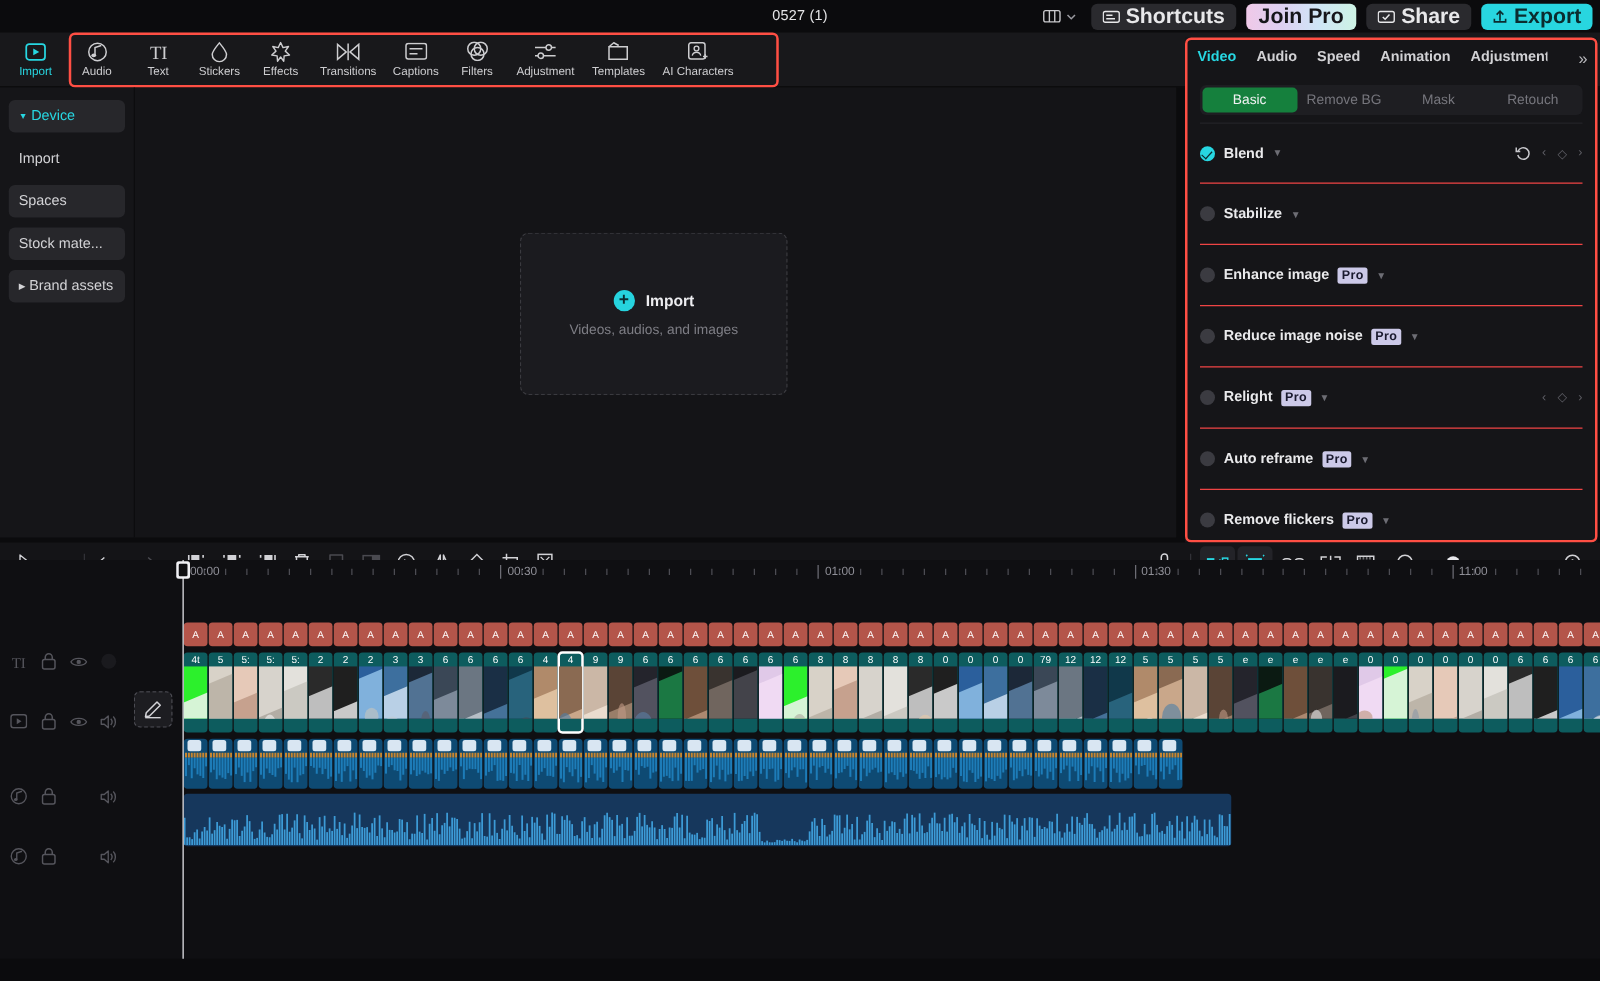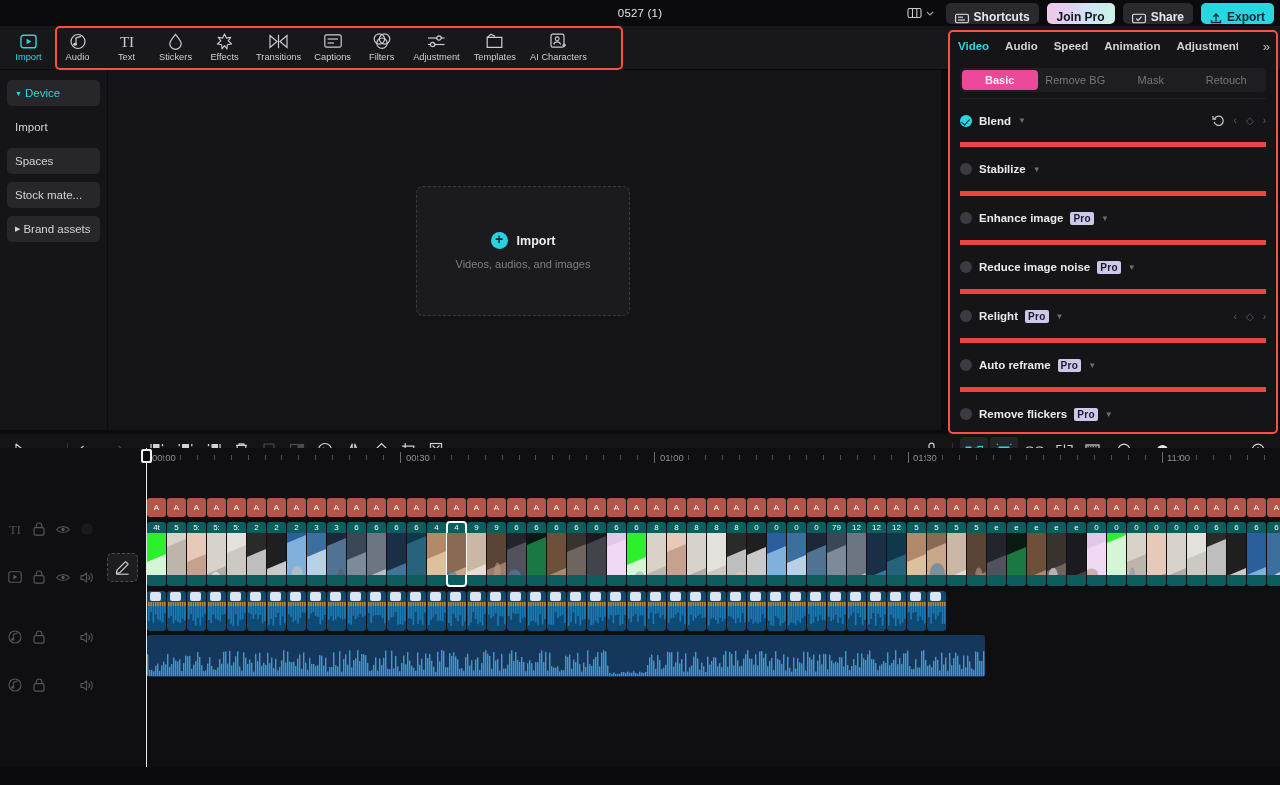--- a/index.html
+++ b/index.html
@@ -19,23 +19,23 @@
     background: #0b0b0d;
     display: flex; align-items: center; justify-content: center;
   }
   .title-text { font-size: 11.5px; color: #e4e4e6; letter-spacing: .2px; }
   .titlebar-right {
     position: absolute; right: 6px; top: 2px; height: 22px;
     display: flex; align-items: center; gap: 8px;
   }
   .layout-btn { display: flex; align-items: center; gap: 4px; padding: 2px 4px; color:#c9c9cc; }
   .btn {
-    display: flex; align-items: flex-end; gap: 5px;
+    display: flex; align-items: center; gap: 5px;
     height: 21px; padding: 0 9px; border-radius: 5px;
-    font-size: 12px; font-weight: bold; color: #e8e8ea;
+    font-size: 17px; font-weight: bold; color: #e8e8ea;
     background: #2a2a2e; white-space: nowrap;
   }
   .btn.joinpro {
     background: linear-gradient(90deg,#f0c9e8 0%, #ded0f2 32%, #cfe6f6 66%, #cdf3e4 100%);
     color: #16161a; padding: 0 10px;
   }
   .btn.export { background: #28d6e0; color: #0b2c2f; }
   .btn.export .ic svg path, .btn.export .ic svg rect { stroke: #0b2c2f; }
 
   
@@ -104,24 +104,24 @@
   .rp-tab.clipped { max-width: 62px; overflow: hidden; }
   .rp-more { position: absolute; right: 8px; color: #b9b9bd; font-size: 13px; }
   .seg {
     margin: 6px 12px 0 12px; height: 24px; background: #1e1e22; border-radius: 5px;
     display: flex; align-items: center; padding: 2px;
   }
   .seg-it {
     flex: 1; height: 20px; border-radius: 4px; font-size: 11px; color: #76767d;
     display: flex; align-items: center; justify-content: center;
   }
-  .seg-it.active { background: #ec4899; color: #f2f2f4; font-weight: bold; }
+  .seg-it.active { background: #15803d; color: #f2f2f4; font-weight: normal; }
   .prop-list { margin-top: 6px; }
   .prop {
-    height: 49px; margin: 0 12px; border-bottom: 5px solid #ef4444;
+    height: 49px; margin: 0 12px; border-bottom: 1px solid #ef4444;
     display: flex; align-items: center; gap: 7px; position: relative;
   }
   .prop:first-child { border-top: 1px solid #232327; }
   .cbx {
     width: 12px; height: 12px; border-radius: 50%; background: #3b3b41; flex: none;
   }
   .cbx.on { background: #27d7e2; position: relative; }
   .cbx.on::after {
     content: ""; position: absolute; left: 3px; top: 2px; width: 4px; height: 7px;
     border: solid #0b2c2f; border-width: 0 1.6px 1.6px 0; transform: rotate(42deg);

